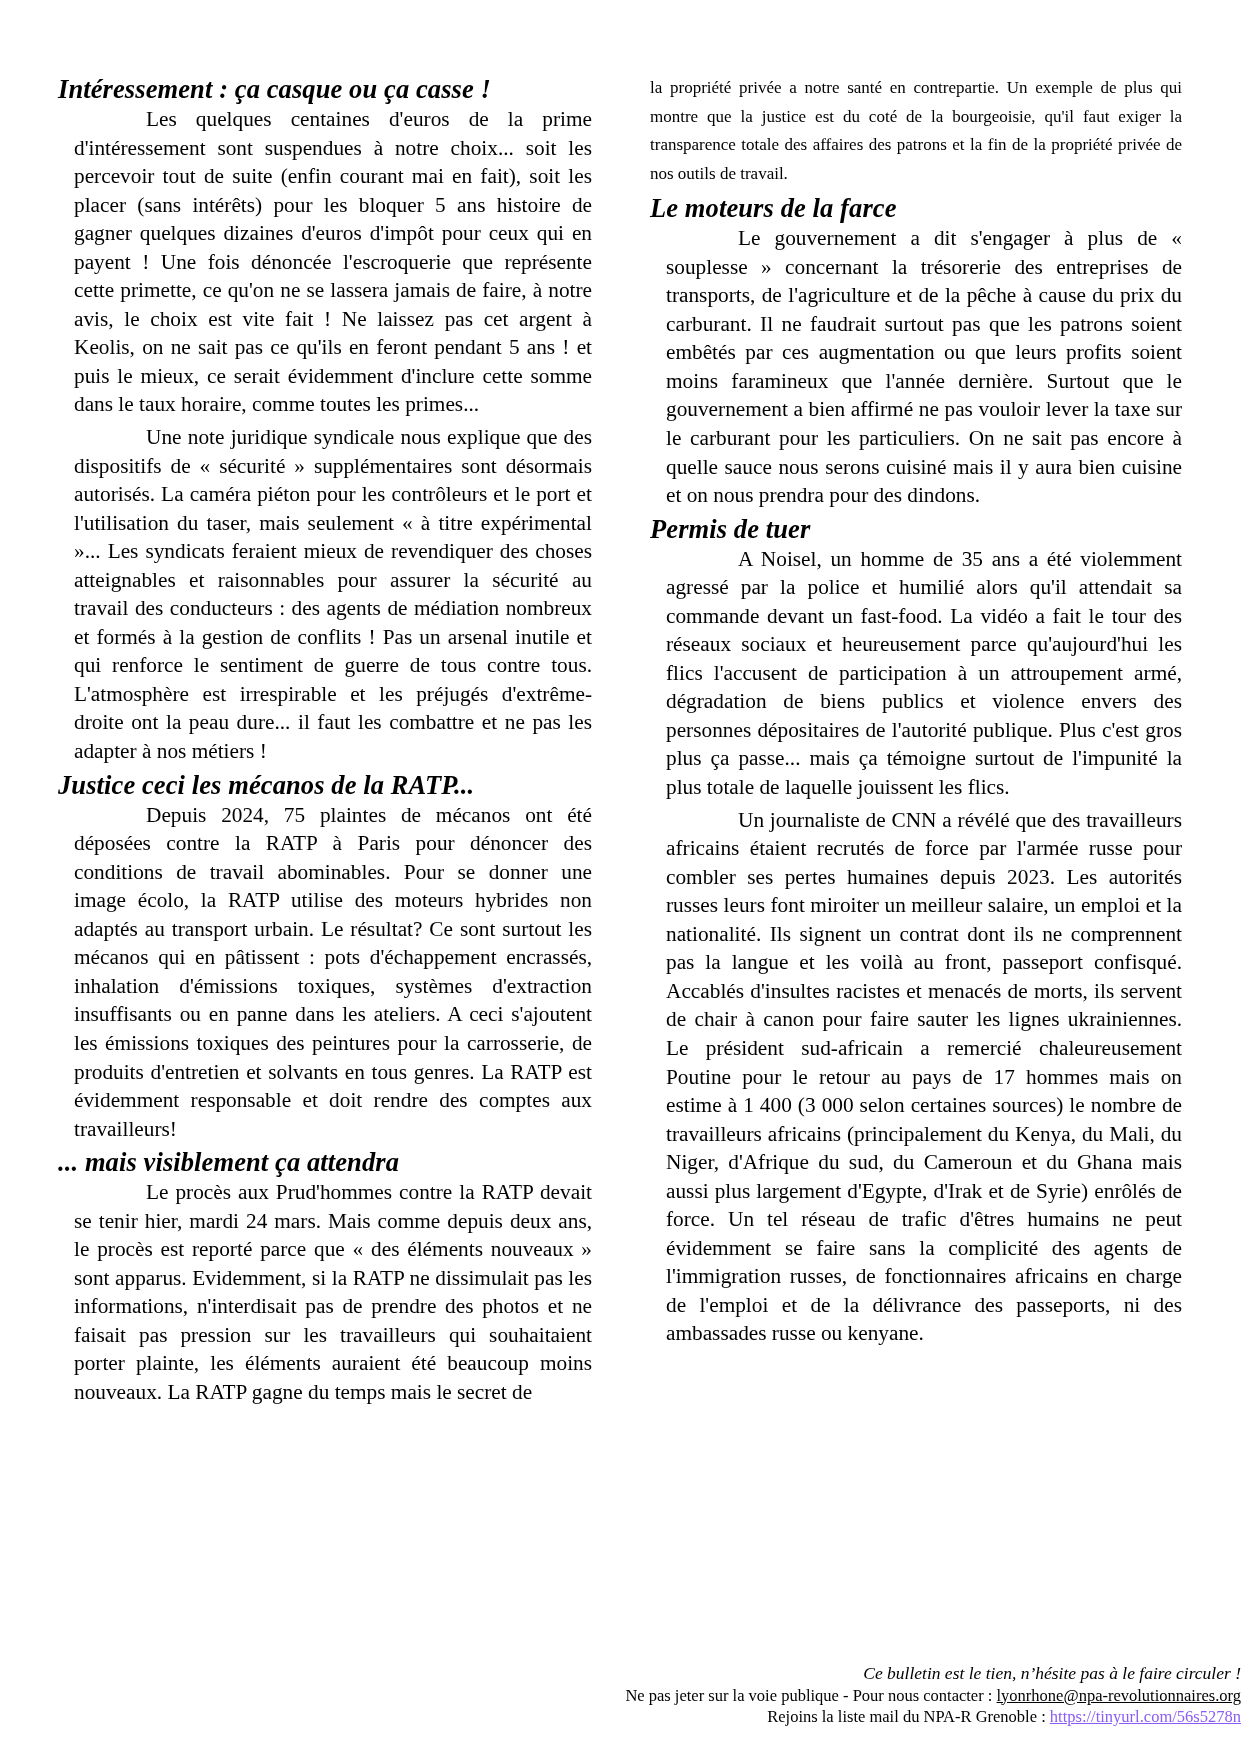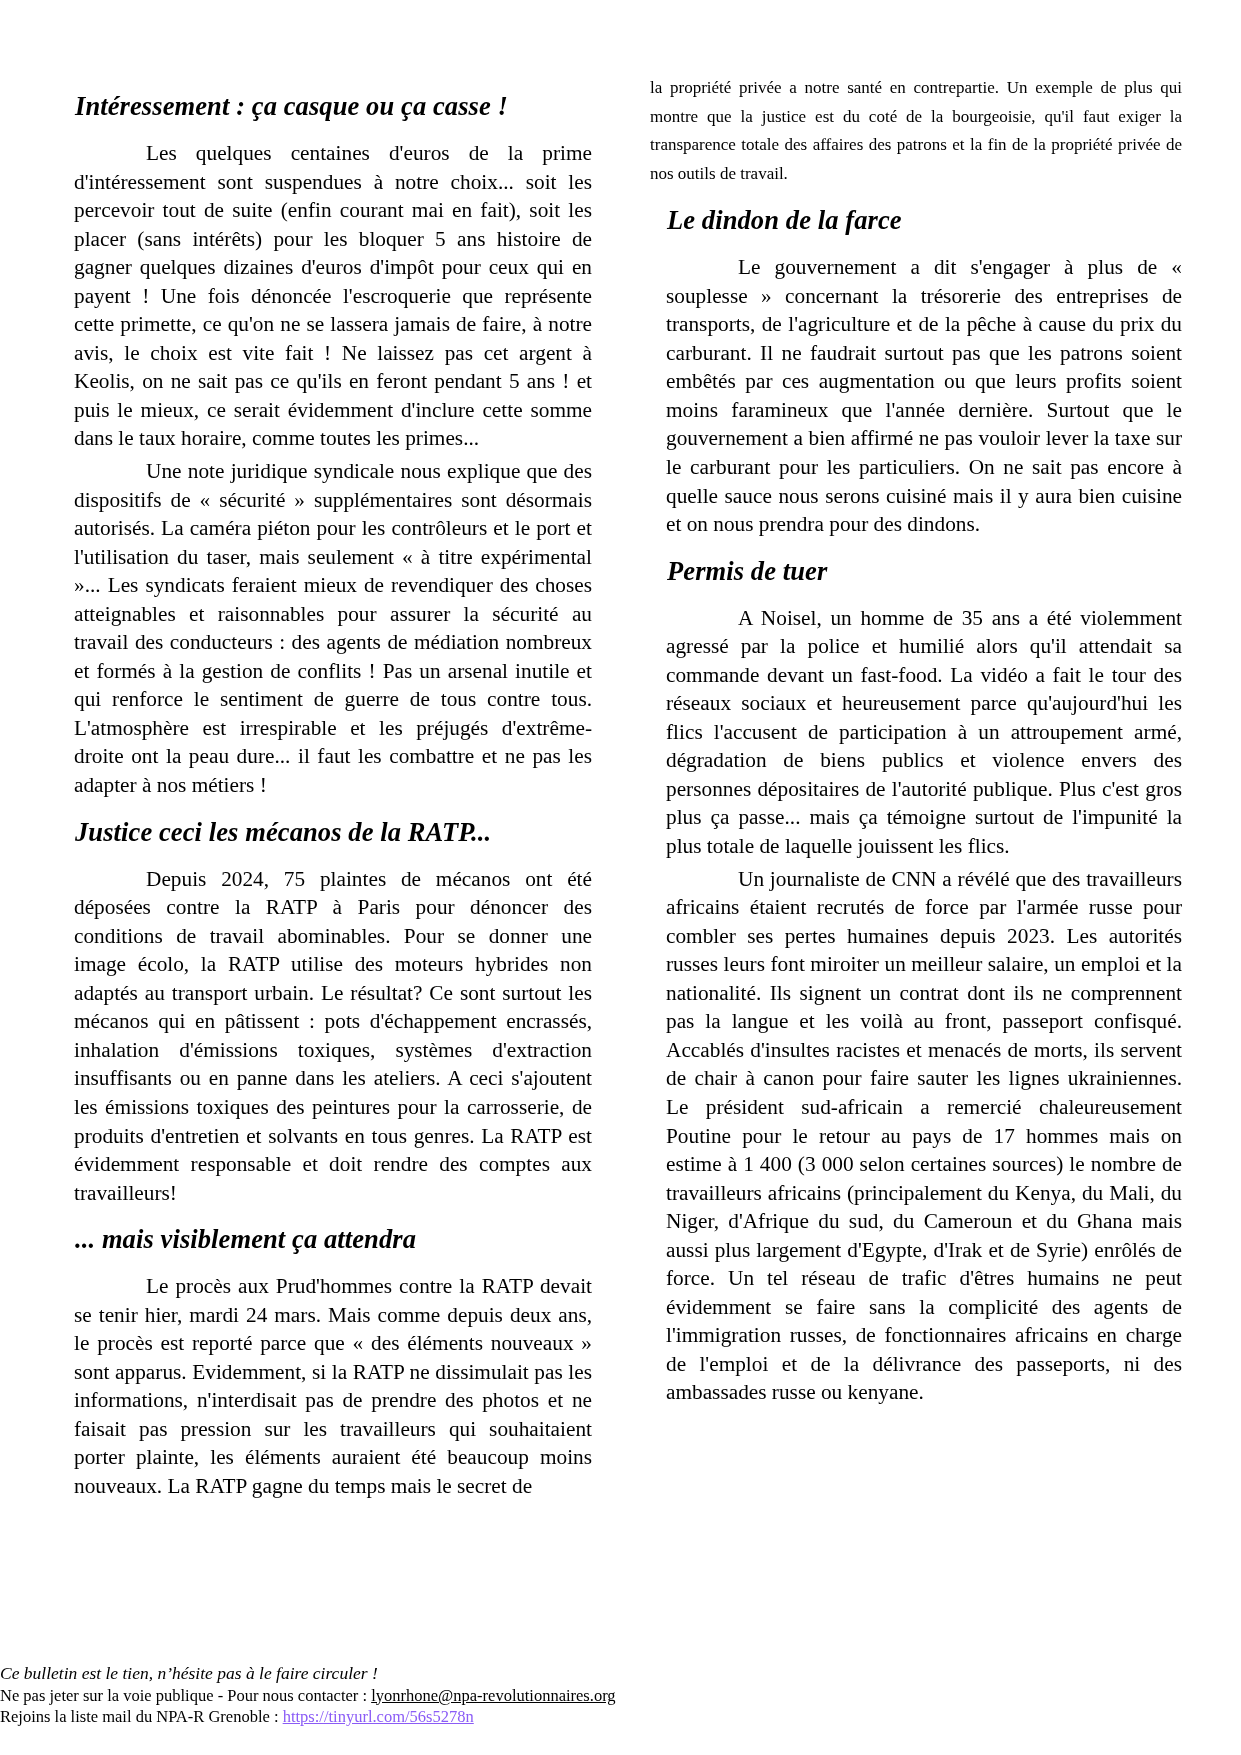--- a/index.html
+++ b/index.html
@@ -3,25 +3,25 @@
 <meta charset="utf-8">
 <style>
   html, body { margin: 0; padding: 0; background: #ffffff; }
   body { width: 1241px; height: 1755px; position: relative; overflow: hidden;
          font-family: "Liberation Serif", "DejaVu Serif", serif; color: #000; }
   .col { position: absolute; top: 74px; }
   .col-left { left: 58px; width: 534px; }
   .col-right { left: 650px; width: 532px; top: 74px; }
   .article { margin: 0; }
   h2.heading { font-family: "Liberation Serif", serif; font-weight: bold; font-style: italic;
-        font-size: 26.5px; line-height: 31px; margin: 17px; padding: 0; letter-spacing: 0.1px; }
+        font-size: 26.5px; line-height: 31px; margin: 0; padding: 0; letter-spacing: 0.1px; }
   .body { font-size: 21.3px; line-height: 28.55px; text-align: justify; margin: 0 0 4px 16px; }
   .body .indent { display: inline-block; width: 72px; }
   .continued { font-size: 17px; line-height: 28.55px; text-align: justify; margin: 0 0 5px 0; }
-  .footer { position: absolute; left: 0; width: 1241px; top: 1663px; text-align: left;
+  .footer { position: absolute; left: 0; width: 1241px; top: 1663px; text-align: right;
             font-size: 16.5px; line-height: 21.5px; }
   .footer .tagline { font-style: italic; font-size: 17.5px; }
   .footer .email { text-decoration: underline; color: #000; }
   .footer .link { text-decoration: underline; color: #1f5fa8; }
 </style>
 </head>
 <body>
 
 <div class="col col-left">
   <div class="article">
@@ -37,21 +37,21 @@
   </div>
   <div class="article">
     <h2 class="heading">... mais visiblement ça attendra</h2>
     <p class="body"><span class="indent"></span><span>Le procès aux Prud'hommes contre la RATP devait se tenir hier, mardi 24 mars. Mais comme depuis deux ans, le procès est reporté parce que « des éléments nouveaux » sont apparus. Evidemment, si la RATP ne dissimulait pas les informations, n'interdisait pas de prendre des photos et ne faisait pas pression sur les travailleurs qui souhaitaient porter plainte, les éléments auraient été beaucoup moins nouveaux. La RATP gagne du temps mais le secret de</span></p>
   </div>
 </div>
 
 <div class="col col-right">
   <p class="continued">la propriété privée a notre santé en contrepartie. Un exemple de plus qui montre que la justice est du coté de la bourgeoisie, qu'il faut exiger la transparence totale des affaires des patrons et la fin de la propriété privée de nos outils de travail.</p>
   <div class="article">
-    <h2 class="heading">Le dindon de la farce</h2>
+    <h2 class="heading">Le moteurs de la farce</h2>
     <p class="body"><span class="indent"></span><span>Le gouvernement a dit s'engager à plus de « souplesse » concernant la trésorerie des entreprises de transports, de l'agriculture et de la pêche à cause du prix du carburant. Il ne faudrait surtout pas que les patrons soient embêtés par ces augmentation ou que leurs profits soient moins faramineux que l'année dernière. Surtout que le gouvernement a bien affirmé ne pas vouloir lever la taxe sur le carburant pour les particuliers. On ne sait pas encore à quelle sauce nous serons cuisiné mais il y aura bien cuisine et on nous prendra pour des dindons.</span></p>
   </div>
   <div class="article">
     <h2 class="heading">Permis de tuer</h2>
     <p class="body"><span class="indent"></span><span>A Noisel, un homme de 35 ans a été violemment agressé par la police et humilié alors qu'il attendait sa commande devant un fast-food. La vidéo a fait le tour des réseaux sociaux et heureusement parce qu'aujourd'hui les flics l'accusent de participation à un attroupement armé, dégradation de biens publics et violence envers des personnes dépositaires de l'autorité publique. Plus c'est gros plus ça passe... mais ça témoigne surtout de l'impunité la plus totale de laquelle jouissent les flics.</span></p>
   </div>
   <div class="article">
     <p class="body"><span class="indent"></span><span>Un journaliste de CNN a révélé que des travailleurs africains étaient recrutés de force par l'armée russe pour combler ses pertes humaines depuis 2023. Les autorités russes leurs font miroiter un meilleur salaire, un emploi et la nationalité. Ils signent un contrat dont ils ne comprennent pas la langue et les voilà au front, passeport confisqué. Accablés d'insultes racistes et menacés de morts, ils servent de chair à canon pour faire sauter les lignes ukrainiennes. Le président sud-africain a remercié chaleureusement Poutine pour le retour au pays de 17 hommes mais on estime à 1 400 (3 000 selon certaines sources) le nombre de travailleurs africains (principalement du Kenya, du Mali, du Niger, d'Afrique du sud, du Cameroun et du Ghana mais aussi plus largement d'Egypte, d'Irak et de Syrie) enrôlés de force. Un tel réseau de trafic d'êtres humains ne peut évidemment se faire sans la complicité des agents de l'immigration russes, de fonctionnaires africains en charge de l'emploi et de la délivrance des passeports, ni des ambassades russe ou kenyane.</span></p>
   </div>
 </div>

